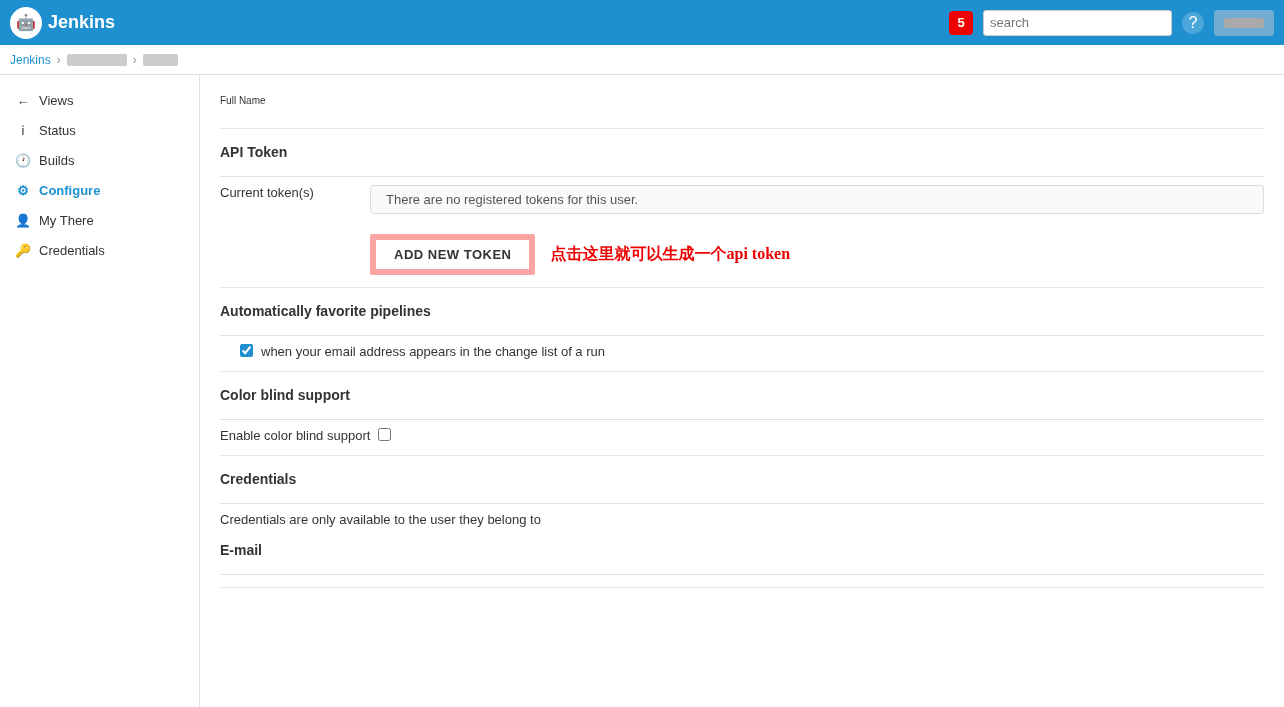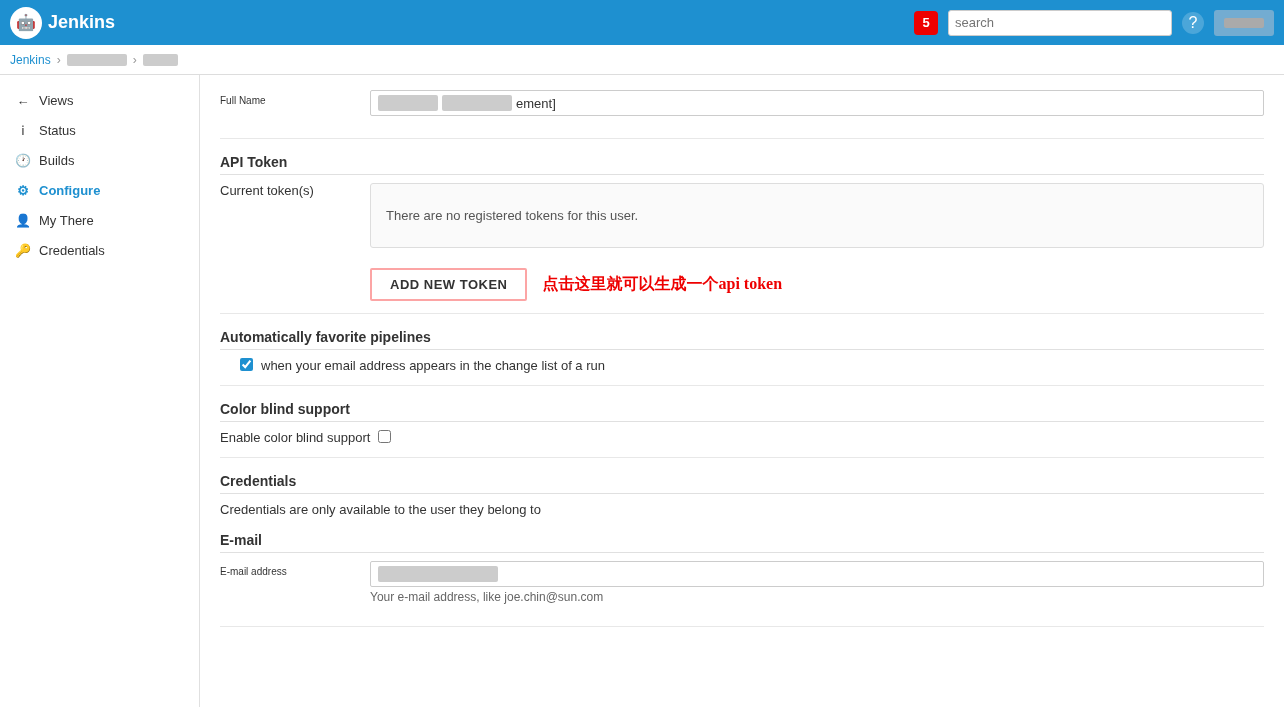--- a/index.html
+++ b/index.html
@@ -40,21 +40,21 @@
       height: 24px;
       border-radius: 4px;
       display: flex;
       align-items: center;
       justify-content: center;
       font-weight: bold;
       font-size: 13px;
       cursor: pointer;
     }
     #search-input {
-      width: 224px;
+      width: 189px;
       height: 26px;
       padding: 3px 6px;
       border: 1px solid #ccc;
       border-radius: 3px;
       font-size: 13px;
     }
     #help-icon {
       color: white;
       font-size: 16px;
       cursor: pointer;
@@ -186,41 +186,41 @@
       height: 16px;
       border-radius: 2px;
       vertical-align: middle;
     }
 
     
     .section-header {
       font-weight: bold;
       font-size: 14px;
       margin: 15px 0 8px 0;
-      padding-bottom: 4px;
+      padding-bottom: 16px;
       border-bottom: 1px solid #e0e0e0;
     }
     .subsection-label {
       font-size: 13px;
       color: #333;
       min-width: 150px;
     }
 
     
     .token-box {
       border: 1px solid #ddd;
-      padding: 24px 15px;
+      padding: 6px 15px;
       background: #fafafa;
       border-radius: 3px;
       flex: 1;
       font-size: 13px;
       color: #555;
     }
     .add-token-btn {
-      border: 2px solid #fca5a5;
+      border: 6px solid #fca5a5;
       color: #333;
       background: white;
       padding: 7px 18px;
       font-size: 13px;
       font-weight: bold;
       cursor: pointer;
       border-radius: 2px;
       letter-spacing: 0.5px;
     }
     .annotation-text {
@@ -305,27 +305,20 @@
     <a class="sidebar-item">
       <span class="sidebar-icon">🔑</span>
       <span>Credentials</span>
     </a>
   </nav>
 
   <div id="main">
 
     <div class="form-row">
       <div class="form-label">Full Name</div>
-      <div class="form-control">
-        <div style="display:flex;align-items:center;gap:4px;border:1px solid #ccc;padding:4px 7px;border-radius:2px;background:white;">
-          <span class="blurred-input" style="width:60px;"></span>
-          <span class="blurred-input" style="width:70px;"></span>
-          <span>ement]</span>
-        </div>
-      </div>
     </div>
 
 
     <hr class="divider">
 
     <div class="section-header">API Token</div>
 
     <div class="form-row">
       <div class="subsection-label">Current token(s)</div>
       <div class="token-box">
@@ -357,26 +350,17 @@
         <input type="checkbox" style="">
       </div>
     </div>
 
     <hr class="divider">
 
     <div class="section-header">Credentials</div>
     <p style="font-size:13px;margin-bottom:12px;">Credentials are only available to the user they belong to</p>
 
     <div class="section-header">E-mail</div>
-    <div class="form-row">
-      <div class="form-label">E-mail address</div>
-      <div class="form-control">
-        <div style="display:flex;align-items:center;gap:4px;border:1px solid #ccc;padding:4px 7px;border-radius:2px;background:white;width:100%;">
-          <span class="blurred-input" style="width:120px;"></span>
-        </div>
-        <div class="hint-text">Your e-mail address, like joe.chin@sun.com</div>
-      </div>
-    </div>
 
     <hr class="divider">
 
   </div>
 </div>
 
 </body></html>

